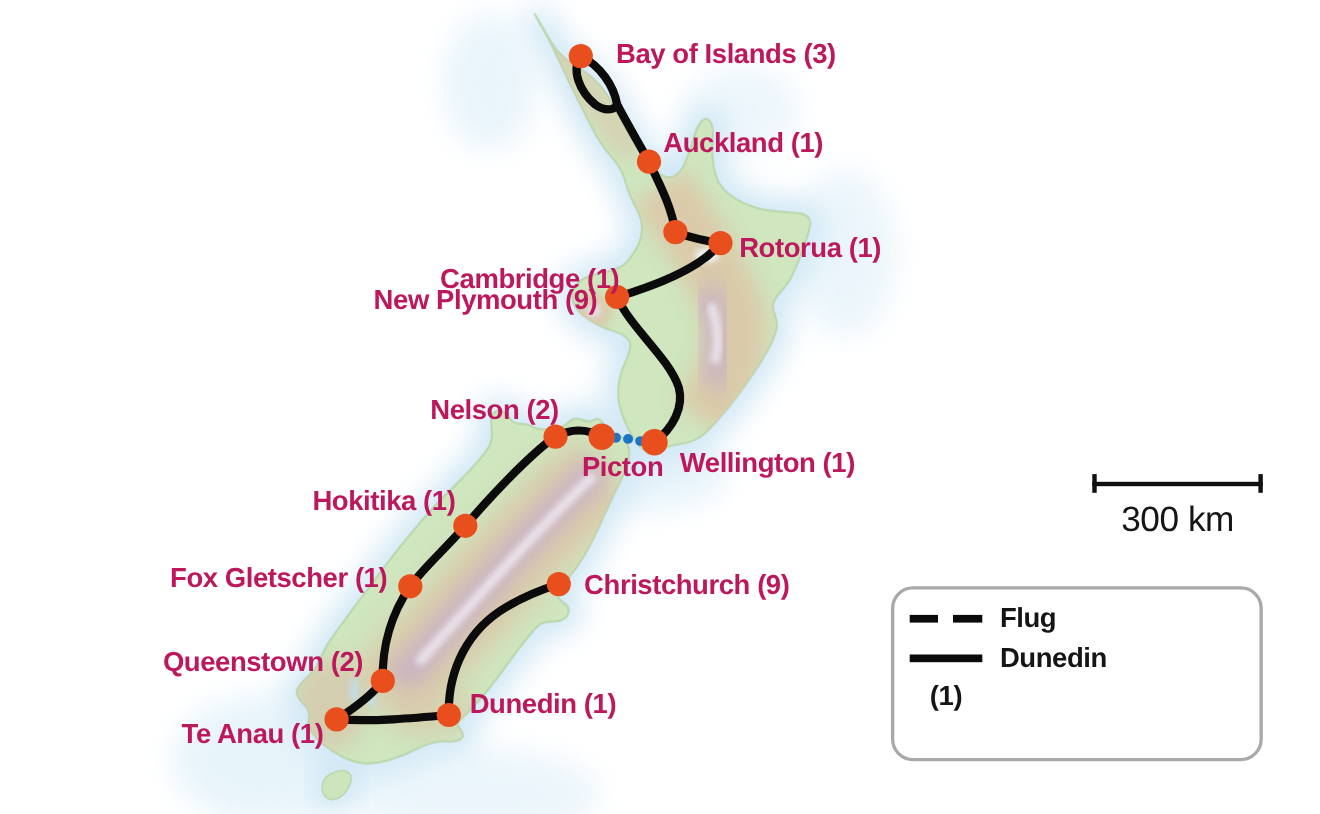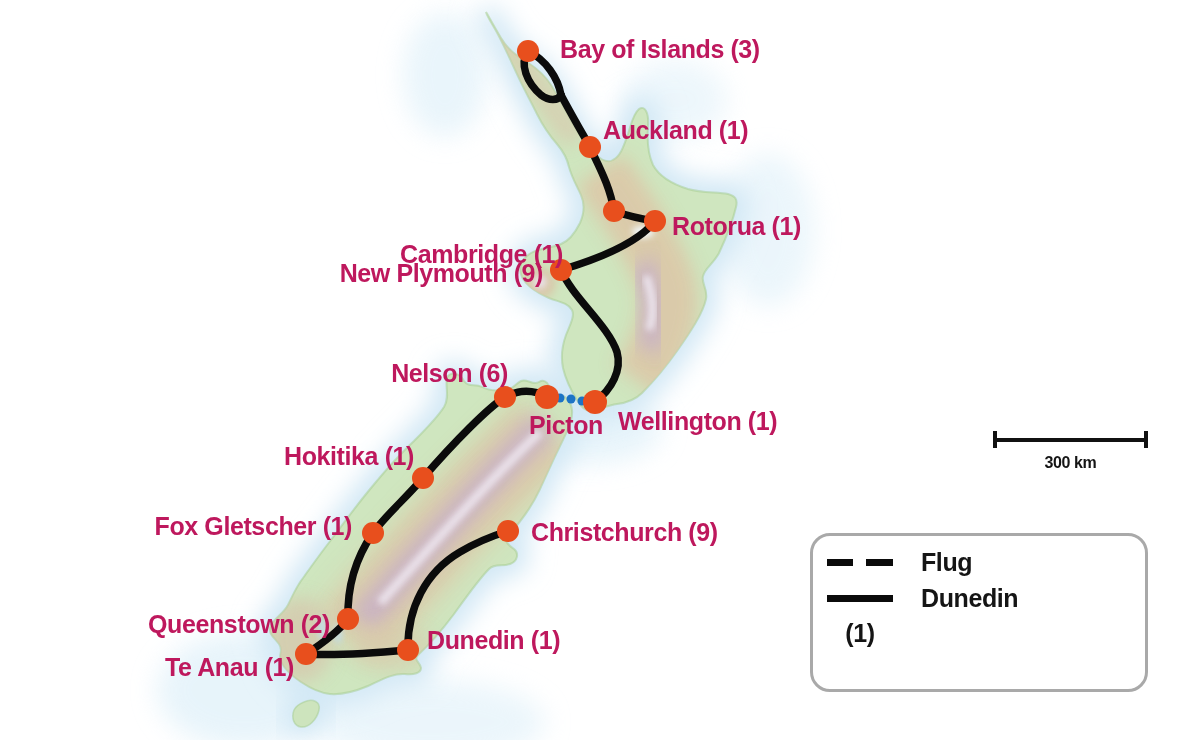--- a/index.html
+++ b/index.html
@@ -8,34 +8,34 @@
   #map-svg{position:absolute;left:0;top:0;}
   .city-label{position:absolute;white-space:nowrap;font-weight:bold;font-size:25px;
               line-height:28px;color:#be185d;letter-spacing:-0.4px;}
   .anchor-middle{transform:translateX(-50%);}
   
   .scalebar{position:absolute;left:993px;top:431px;width:155px;}
   .scalebar-line{position:relative;height:17px;}
   .scalebar-line .bar{position:absolute;left:0;right:0;top:7px;height:4px;background:#111;}
   .scalebar-line .tick{position:absolute;top:0;width:4px;height:17px;background:#111;}
   .tick-left{left:0;} .tick-right{right:0;}
-  .scalebar-label{margin-top:6px;text-align:center;font-weight:bold;font-size:16px;color:#151515;letter-spacing:-0.4px;}
+  .scalebar-label{margin-top:6px;text-align:center;font-weight:normal;font-size:32px;color:#151515;letter-spacing:-0.4px;}
   
   .legend{position:absolute;left:810px;top:533px;width:338px;height:159px;box-sizing:border-box;
           background:#ffffff;border:3.5px solid #a9a9a9;border-radius:20px;
           padding:9px 0 0 14px;}
   .legend-row{display:flex;align-items:center;height:35.5px;}
   .legend-sym{width:66px;display:flex;align-items:center;justify-content:center;flex:0 0 66px;}
   .sym-dash{width:66px;height:7px;
             background:linear-gradient(90deg,#0b0b0b 0 26px,transparent 26px 39px,#0b0b0b 39px 66px);}
   .sym-solid{width:66px;height:7px;background:#0b0b0b;}
   .sym-dots{display:flex;gap:5px;}
   .sym-dots span{width:8px;height:8px;border-radius:50%;background:#1C74C6;}
   .sym-nights{font-weight:bold;font-size:25px;color:#151515;letter-spacing:-0.4px;}
-  .legend-label{margin-left:28px;font-weight:bold;font-size:25px;color:#151515;letter-spacing:-0.4px;}
+  .legend-label{margin-left:16px;font-weight:bold;font-size:25px;color:#151515;letter-spacing:-0.4px;}
 </style>
 </head>
 <body>
 
 <div id="stage">
 
   <svg id="map-svg" width="1200" height="740" viewBox="0 0 1200 740">
     <defs>
       <filter id="b14" x="-60%" y="-60%" width="220%" height="220%">
           <feGaussianBlur stdDeviation="13"></feGaussianBlur>
@@ -136,27 +136,27 @@
         <circle cx="408" cy="650" r="11" fill="#E84F1D"></circle>
       </g>
   </svg>
 
   <div id="label-layer">
       <div class="city-label" style="top: 35px; left: 560px;">Bay of Islands (3)</div>
       <div class="city-label" style="top: 116px; left: 603px;">Auckland (1)</div>
       <div class="city-label" style="top: 202px; right: 637px; margin-top: 38px;">Cambridge (1)</div>
       <div class="city-label" style="top: 212px; left: 672px;">Rotorua (1)</div>
       <div class="city-label" style="top: 259px; right: 657px;">New Plymouth (9)</div>
-      <div class="city-label" style="top: 359px; right: 692px;">Nelson (6)</div>
+      <div class="city-label" style="top: 359px; right: 692px;">Nelson (2)</div>
       <div class="city-label anchor-middle" style="top: 411px; left: 566px;">Picton</div>
       <div class="city-label" style="top: 407px; left: 618px;">Wellington (1)</div>
       <div class="city-label" style="top: 442px; right: 786px;">Hokitika (1)</div>
       <div class="city-label" style="top: 512px; right: 848px;">Fox Gletscher (1)</div>
       <div class="city-label" style="top: 518px; left: 531px;">Christchurch (9)</div>
-      <div class="city-label" style="top: 588px; right: 870px; margin-top: 22px;">Queenstown (2)</div>
+      <div class="city-label" style="top: 588px; right: 870px;">Queenstown (2)</div>
       <div class="city-label" style="top: 653px; right: 906px;">Te Anau (1)</div>
       <div class="city-label" style="top: 626px; left: 427px;">Dunedin (1)</div>
     </div>
 
   <div class="scalebar">
     <div class="scalebar-line">
       <span class="tick tick-left"></span>
       <span class="bar"></span>
       <span class="tick tick-right"></span>
     </div>

